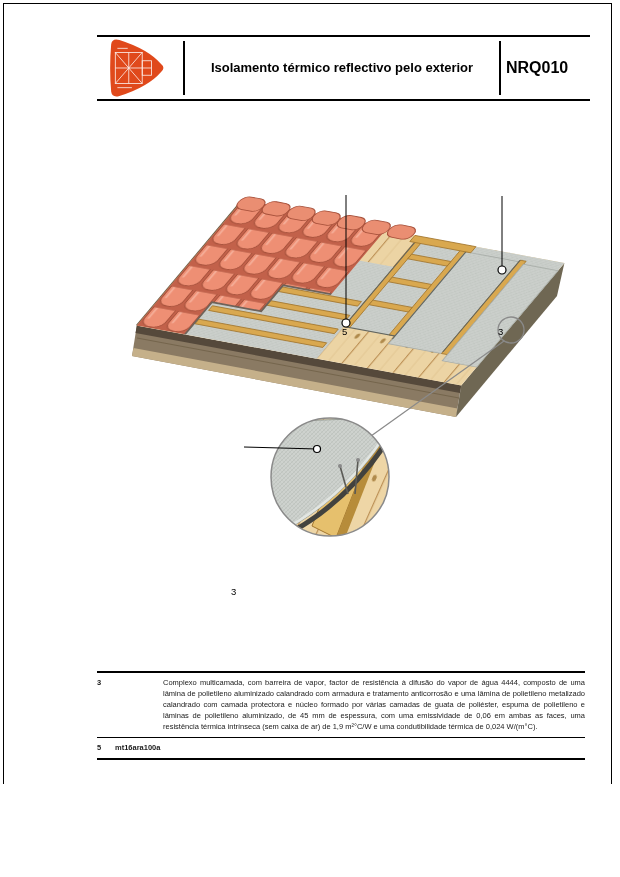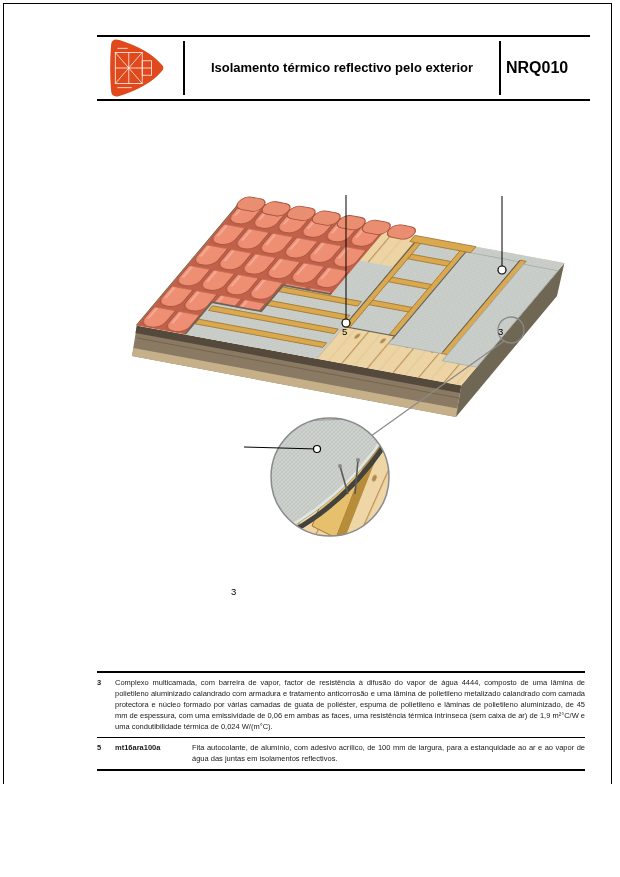--- a/index.html
+++ b/index.html
@@ -27,21 +27,21 @@
   .cl-3 { left:498px; top:176px; }
   .cl-3d { left:231px; top:436px; }
 
   
   .tbl { position:absolute; left:97px; top:671px; width:488px; font-size:7.5px; line-height:11px; color:#1a1a1a; }
   .rule { width:100%; background:#000; }
   .rule.thick { height:2px; } .rule.thin { height:1px; }
   .trow { display:flex; padding:4px 0 5px 0; }
   .tref { width:18px; font-weight:bold; }
   .tcode { width:77px; font-weight:bold; }
-  .tdesc { flex:1; text-align:justify; }
+  .tdesc { flex:1; text-align:justify;margin-left:48px; }
 </style>
 </head>
 <body>
 
 <div class="page">
   <div class="page-border"></div>
 
   <div class="hrule top"></div>
   <div class="hrule bottom"></div>
   <div class="vdiv d1"></div>
@@ -195,17 +195,16 @@
   <div class="tbl">
     <div class="rule thick"></div>
     <div class="trow">
       <div class="tref">3</div>
       <div class="tdesc">Complexo multicamada, com barreira de vapor, factor de resistência à difusão do vapor de água 4444, composto de uma lâmina de polietileno aluminizado calandrado com armadura e tratamento anticorrosão e uma lâmina de polietileno metalizado calandrado com camada protectora e núcleo formado por várias camadas de guata de poliéster, espuma de polietileno e lâminas de polietileno aluminizado, de 45 mm de espessura, com uma emissividade de 0,06 em ambas as faces, uma resistência térmica intrínseca (sem caixa de ar) de 1,9 m²°C/W e uma condutibilidade térmica de 0,024 W/(m°C).</div>
     </div>
     <div class="rule thin"></div>
     <div class="trow">
       <div class="tref">5</div>
       <div class="tcode">mt16ara100a</div>
-      <div class="tdesc">Fita autocolante, de alumínio, com adesivo acrílico, de 100 mm de largura, para a estanquidade ao ar e ao vapor de água das juntas em isolamentos reflectivos.</div>
     </div>
     <div class="rule thick"></div>
   </div>
 </div>
 
 </body></html>

